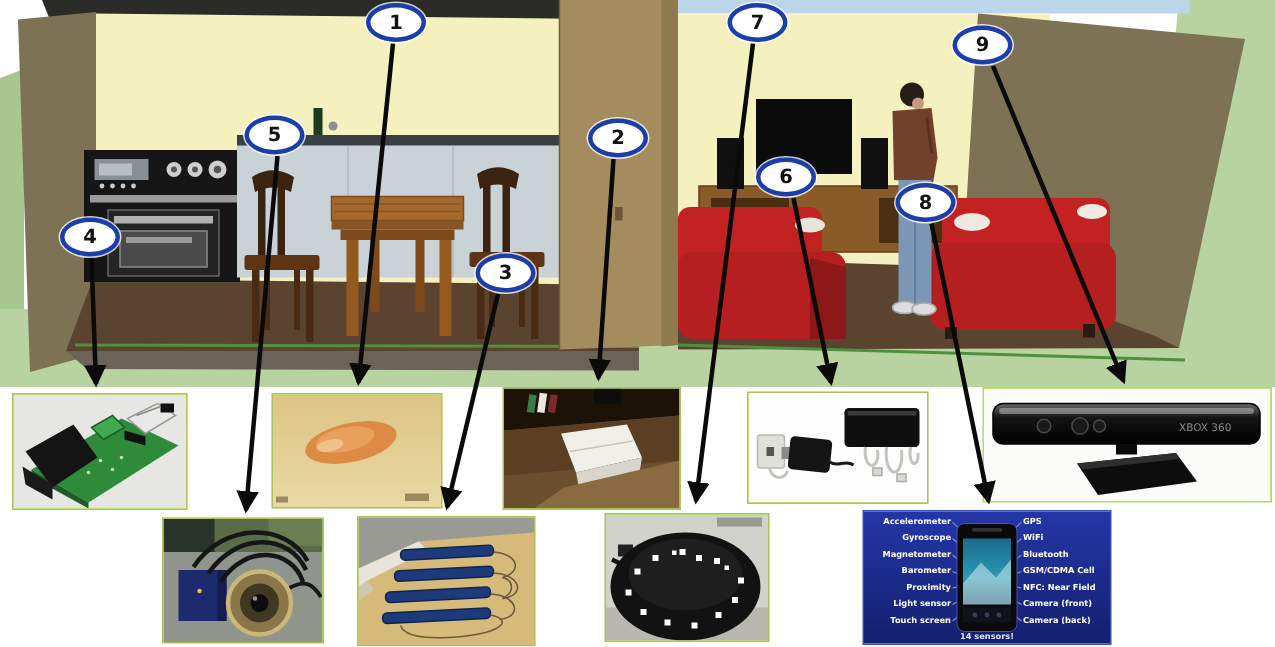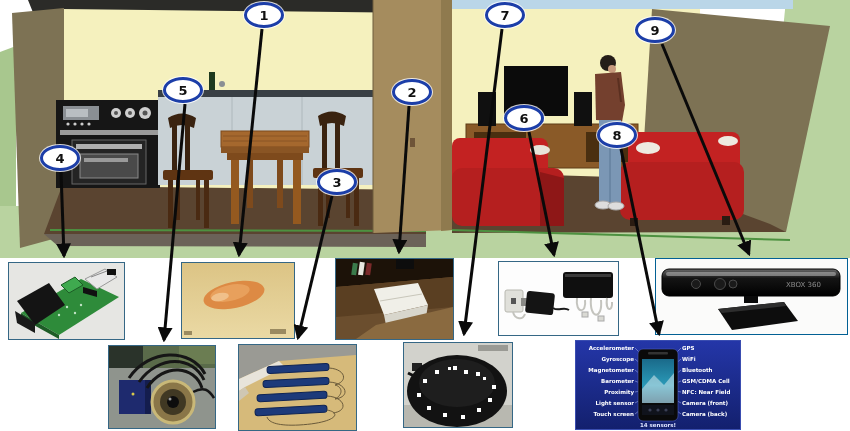--- a/index.html
+++ b/index.html
@@ -7,21 +7,21 @@
          font-family:"DejaVu Sans","Liberation Sans",sans-serif;}
   .stage svg{display:block;}
   .scene{position:absolute;left:0;top:0;}
   .overlay{position:absolute;left:0;top:0;pointer-events:none;z-index:30;}
   .callout{position:absolute;width:40px;height:26px;background:#fff;
            border:3px solid #1c3ea8;border-radius:50%;box-sizing:border-box;
            display:flex;align-items:center;justify-content:center;
            font-size:13px;font-weight:bold;color:#111;z-index:40;
            box-shadow:0 0 0 1px rgba(255,255,255,.8);}
   .photo{position:absolute;overflow:hidden;box-sizing:border-box;z-index:10;
-         border:1px solid rgba(150,100,80,.35);background:#0369a1;}
+         border:1px solid rgba(150,100,80,.35);background:#bef264;}
   .photo svg{position:absolute;left:0;top:0;}
   
   .phone-label{position:absolute;font-size:5.5px;font-weight:bold;color:#fff;
                line-height:6px;white-space:nowrap;}
   .pl-left{left:2px;width:56px;text-align:right;}
   .pl-right{left:106px;width:58px;text-align:left;}
   .phone-caption{position:absolute;bottom:1px;left:0;width:100%;text-align:center;
                  font-size:5.5px;font-weight:bold;color:#dfe4ff;}
 </style>
 </head>

